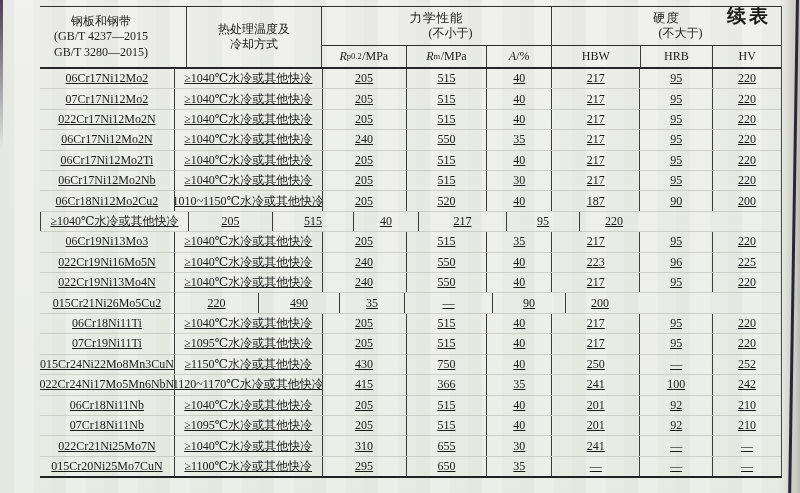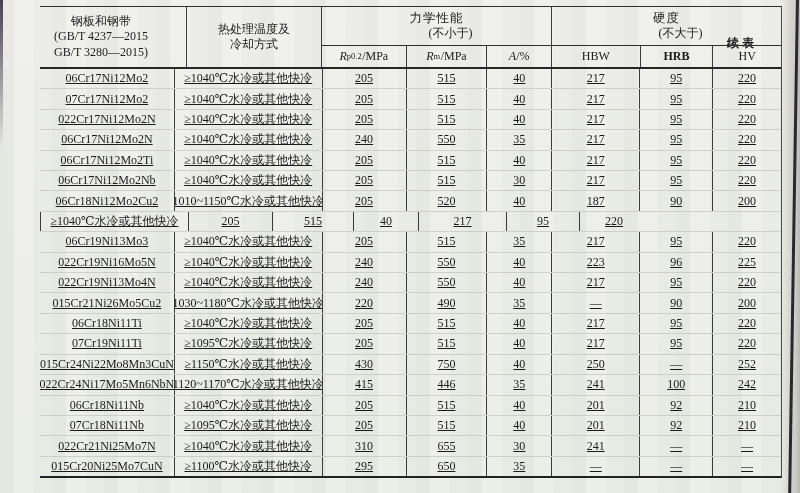--- a/index.html
+++ b/index.html
@@ -18,39 +18,39 @@
   }
   .edge-right-shade{
     position:absolute;left:782px;top:0;width:18px;height:493px;
     background:linear-gradient(90deg, rgba(120,120,115,0) 0%, rgba(120,118,112,.25) 70%, rgba(90,88,84,.35) 100%);
   }
   .edge-left{
     position:absolute;left:0;top:0;width:3px;height:150px;
     background:linear-gradient(180deg, rgba(44,34,54,.85), rgba(44,34,54,0));
   }
   .cont-label{
-    position:absolute;top:3px;left:727px;font-size:12px;font-weight:bold;letter-spacing:3px;margin-top:32px;
+    position:absolute;top:3px;left:727px;font-size:19px;font-weight:bold;letter-spacing:3px;
   }
   .table{
     position:absolute;left:40px;top:6px;width:742px;height:472px;
     border-top:1.5px solid #2e2e2e;border-bottom:2.5px solid #222;border-right:1px solid #4a4a4a;
     display:flex;flex-direction:column;box-sizing:border-box;
   }
   .thead{display:flex;height:62px;border-bottom:2px solid #262626;box-sizing:border-box;}
   .th{box-sizing:border-box;display:flex;flex-direction:column;align-items:center;justify-content:center;text-align:center;}
   .w-grade{width:134px;} .w-treat{width:148px;margin-left:24px;} .w-mech{width:230px;} .w-hard{width:230px;}
   .bl{border-left:1px solid #3b3b3b;}
   .hline{font-size:12px;line-height:15.5px;white-space:nowrap;}
   .group{padding:0;justify-content:flex-end;}
   .group-top{height:39px;display:flex;flex-direction:column;align-items:center;justify-content:center;width:100%;box-sizing:border-box;}
   .group-title{font-size:12.5px;line-height:16px;letter-spacing:1px;}
   .group-sub{font-size:12px;line-height:15px;margin-left:28px;}
   .sub-row{display:flex;height:23px;width:100%;border-top:1.5px solid #2e2e2e;box-sizing:border-box;}
   .sub-cell{box-sizing:border-box;display:flex;align-items:center;justify-content:center;font-size:12px;white-space:nowrap;}
-  .s1{width:84px;} .s2{width:81px;} .s3{width:65px;} .s4{width:88px;} .s5{width:73px;font-weight:bold;} .s6{width:69px;}
+  .s1{width:84px;} .s2{width:81px;} .s3{width:65px;} .s4{width:88px;} .s5{width:73px;} .s6{width:69px;}
   .sym{font-style:italic;}
   .sub-cell sub{font-size:8.5px;line-height:0;margin-right:.5px;}
   .tbody{display:flex;flex-direction:column;flex:1;text-decoration:underline;}
   .tr{display:flex;height:20.5px;flex:1;box-sizing:border-box;border-top:1px solid rgba(170,172,163,.45);}
   .tr:first-child{border-top:none;}
   .td{box-sizing:border-box;display:flex;align-items:center;justify-content:center;font-size:12px;white-space:nowrap;overflow:hidden;}
   .c1{width:134px;} .c2{width:148px;font-size:12px;} .c3{width:84px;} .c4{width:81px;}
   .c5{width:65px;} .c6{width:88px;} .c7{width:73px;} .c8{width:69px;}
 </style>
 </head>
@@ -223,21 +223,20 @@
     <div class="td c3 bl">240</div>
     <div class="td c4 bl">550</div>
     <div class="td c5 bl">40</div>
     <div class="td c6 bl">217</div>
     <div class="td c7 bl">95</div>
     <div class="td c8 bl">220</div>
   </div>
 
   <div class="tr">
     <div class="td c1">015Cr21Ni26Mo5Cu2</div>
-    <div class="td c2 bl">1030~1180℃水冷或其他快冷</div>
     <div class="td c3 bl">220</div>
     <div class="td c4 bl">490</div>
     <div class="td c5 bl">35</div>
     <div class="td c6 bl">—</div>
     <div class="td c7 bl">90</div>
     <div class="td c8 bl">200</div>
   </div>
 
   <div class="tr">
     <div class="td c1">06Cr18Ni11Ti</div>
@@ -269,21 +268,21 @@
     <div class="td c5 bl">40</div>
     <div class="td c6 bl">250</div>
     <div class="td c7 bl">—</div>
     <div class="td c8 bl">252</div>
   </div>
 
   <div class="tr">
     <div class="td c1">022Cr24Ni17Mo5Mn6NbN</div>
     <div class="td c2 bl">1120~1170℃水冷或其他快冷</div>
     <div class="td c3 bl">415</div>
-    <div class="td c4 bl">446</div>
+    <div class="td c4 bl">366</div>
     <div class="td c5 bl">35</div>
     <div class="td c6 bl">241</div>
     <div class="td c7 bl">100</div>
     <div class="td c8 bl">242</div>
   </div>
 
   <div class="tr">
     <div class="td c1">06Cr18Ni11Nb</div>
     <div class="td c2 bl">≥1040℃水冷或其他快冷</div>
     <div class="td c3 bl">205</div>

